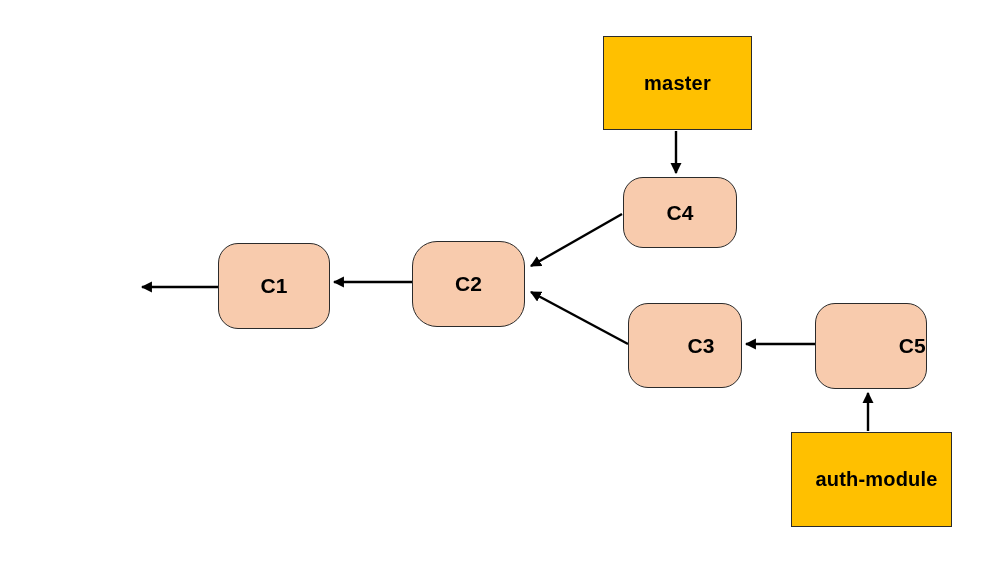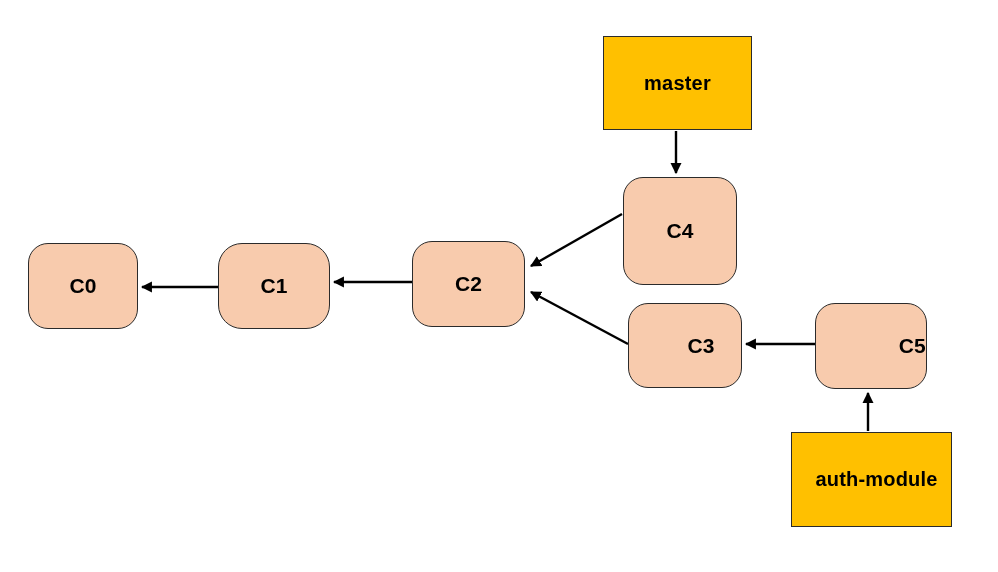--- a/index.html
+++ b/index.html
@@ -45,23 +45,23 @@
     font-size: 21px;
   }
   .branch {
     background: var(--branch-fill, #FFC000);
     border: 1.8px solid var(--outline, #2b2b2b);
     border-radius: 0;
     font-size: 20px;
   }
   
   #node-c0 { left: 28px;  top: 243px; width: 110px; height: 86px; }
-  #node-c1 { left: 218px; top: 243px; width: 112px; height: 86px; border-radius: 24px; }
-  #node-c2 { left: 412px; top: 241px; width: 113px; height: 86px; }
-  #node-c4 { left: 623px; top: 177px; width: 114px; height: 108px; }
+  #node-c1 { left: 218px; top: 243px; width: 112px; height: 86px; }
+  #node-c2 { left: 412px; top: 241px; width: 113px; height: 86px; border-radius: 25px; }
+  #node-c4 { left: 623px; top: 177px; width: 114px; height: 71px; }
   #node-c3 { left: 628px; top: 303px; width: 114px; height: 85px; padding-left: 32px; }
   #node-c5 { left: 815px; top: 303px; width: 112px; height: 86px; justify-content: flex-end; }
   #branch-master { left: 603px; top: 36px;  width: 149px; height: 94px; }
   #branch-auth   { left: 791px; top: 432px; width: 161px; height: 95px; padding-left: 10px; }
   .edge {
     stroke: var(--arrow, #000000);
     stroke-width: 2.4;
   }
 </style>
 </head>
@@ -87,23 +87,20 @@
   </svg>
 
   <div class="node branch" id="branch-master">
     <span class="label">master</span>
   </div>
 
   <div class="node branch" id="branch-auth">
     <span class="label">auth-module</span>
   </div>
 
-  <div class="node commit" id="node-c0">
-    <span class="label">C0</span>
-  </div>
 
   <div class="node commit" id="node-c1">
     <span class="label">C1</span>
   </div>
 
   <div class="node commit" id="node-c2">
     <span class="label">C2</span>
   </div>
 
   <div class="node commit" id="node-c4">

